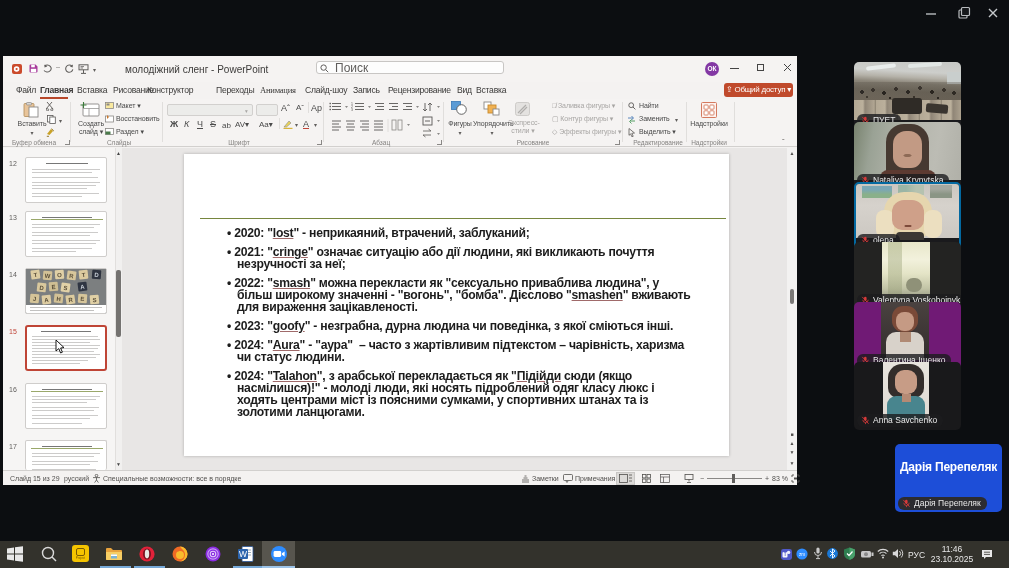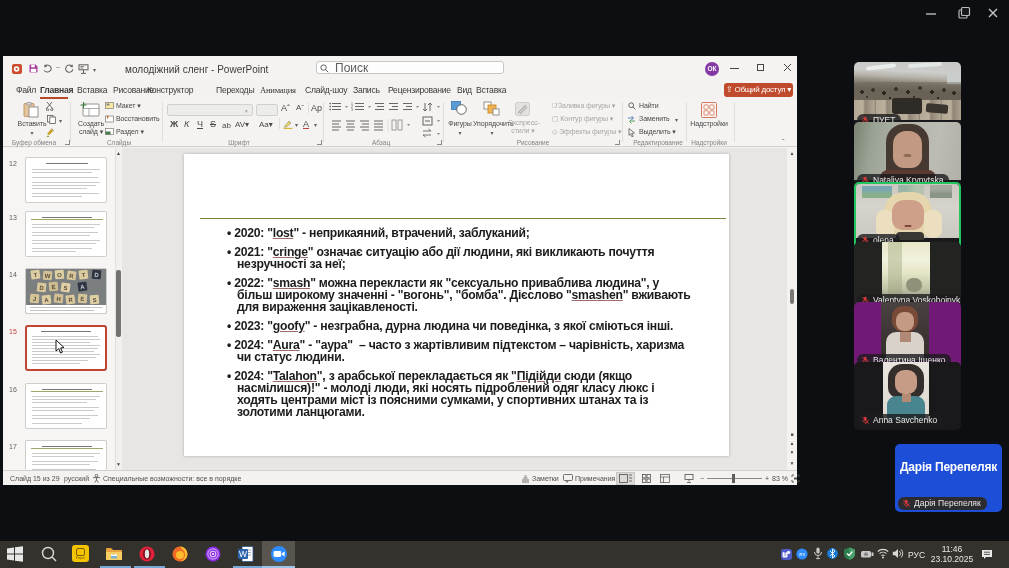--- a/index.html
+++ b/index.html
@@ -579,21 +579,21 @@
       <div class="abs" style="left:39px;top:9px;width:29px;height:37px;background:#c29a84;border-radius:13px 13px 11px 11px;"></div>
       <div class="abs" style="left:38px;top:28px;width:31px;height:10px;background:radial-gradient(ellipse 8px 3px at 50% 55%,#8d6a56 40%,transparent 60%);"></div>
       <div class="abs" style="left:26px;top:48px;width:56px;height:10px;background:#5d3a31;border-radius:8px 8px 0 0;"></div>
       <div class="vlabel"><svg class="micico" viewBox="0 0 10 10">
             <rect x="3.4" y="0.8" width="2.8" height="4.6" rx="1.4" fill="#d83a3a"></rect>
             <path d="M2 4.2 a3 3 0 0 0 6 0 M5 7.3 V9" stroke="#d83a3a" stroke-width="0.9" fill="none"></path>
             <line x1="1.4" y1="1" x2="8.4" y2="8.6" stroke="#d83a3a" stroke-width="1"></line>
           </svg>Nataliya Krynytska</div>
     </div>
 
-    <div class="vtile" style="top:182px;border:2px solid #22c55e;">
+    <div class="vtile" style="top:182px;border:2px solid #0369a1;">
       <div class="abs" style="left:0;top:0;width:103px;height:54px;background:linear-gradient(180deg,#cac6c0 0,#d6d2cc 40%,#ccc8c2 100%);"></div>
       <div class="abs" style="left:6px;top:2px;width:30px;height:12px;background:linear-gradient(180deg,#7ba7b5 30%,#8ab08a 70%);"></div>
       <div class="abs" style="left:42px;top:1px;width:26px;height:10px;background:linear-gradient(90deg,#9ab5a5 30%,#b5c2b0 70%);"></div>
       <div class="abs" style="left:74px;top:1px;width:22px;height:13px;background:linear-gradient(180deg,#a5a8a0 30%,#8a9585 70%);"></div>
       <div class="abs" style="left:28px;top:8px;width:48px;height:46px;background:#e6d6ae;border-radius:20px 20px 14px 14px;"></div>
       <div class="abs" style="left:20px;top:26px;width:18px;height:28px;background:#ecdfc0;border-radius:8px;"></div>
       <div class="abs" style="left:68px;top:26px;width:18px;height:28px;background:#ecdfc0;border-radius:8px;"></div>
       <div class="abs" style="left:36px;top:16px;width:32px;height:30px;background:#cfa089;border-radius:12px 12px 10px 10px;"></div>
       <div class="abs" style="left:40px;top:38px;width:24px;height:8px;background:radial-gradient(ellipse 7px 2.5px at 50% 50%,#7d4a3a 40%,transparent 60%);"></div>
       <div class="abs" style="left:40px;top:48px;width:28px;height:8px;background:#3a3632;border-radius:4px 4px 0 0;"></div>

